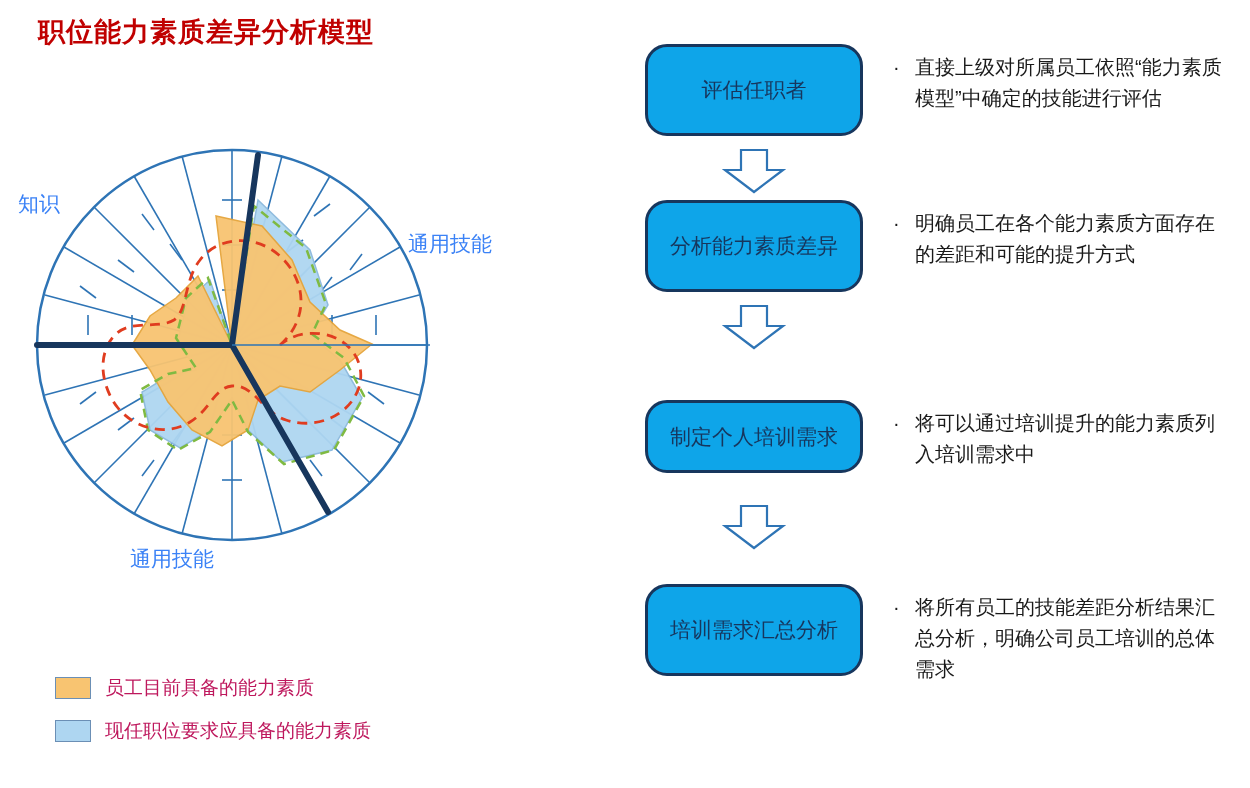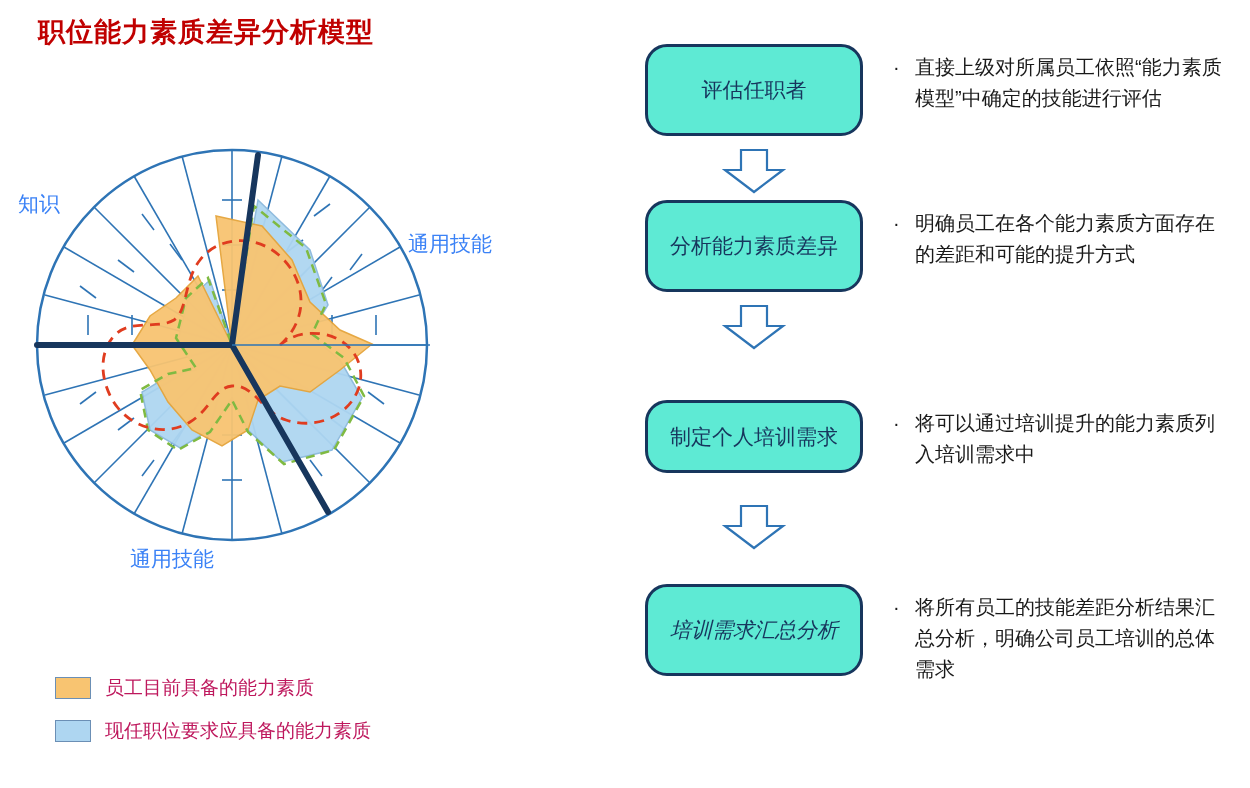--- a/index.html
+++ b/index.html
@@ -84,21 +84,21 @@
   .flow-step {
     position: absolute;
     left: 0;
     width: 218px;
   }
   .flow-box {
     box-sizing: border-box;
     width: 218px;
     border: 3px solid #17365d;
     border-radius: 22px;
-    background: #5eead4;
+    background: #0ea5e9;
     color: #17365d;
     font-size: 21px;
     line-height: 30px;
     text-align: center;
     display: flex;
     align-items: center;
     justify-content: center;
     padding: 6px 8px;
   }
   .flow-note {
@@ -273,20 +273,20 @@
   <div class="flow-note" style="top:364px;">
     <span class="bullet">·</span>
     <span class="note-text">将可以通过培训提升的能力素质列入培训需求中</span>
   </div>
 
   <svg class="arrow" style="top:460px;" viewBox="0 0 66 46">
     <polygon points="20,2 46,2 46,22 62,22 33,44 4,22 20,22" fill="#ffffff" stroke="#2e74b5" stroke-width="2.2"></polygon>
   </svg>
 
   <div class="flow-step" style="top:540px;">
-    <div class="flow-box" style="height:92px;font-style:italic;">培训需求汇总分析</div>
+    <div class="flow-box" style="height:92px;">培训需求汇总分析</div>
   </div>
   <div class="flow-note" style="top:548px;">
     <span class="bullet">·</span>
     <span class="note-text">将所有员工的技能差距分析结果汇总分析，明确公司员工培训的总体需求</span>
   </div>
 
 </div>
 
 </body></html>

